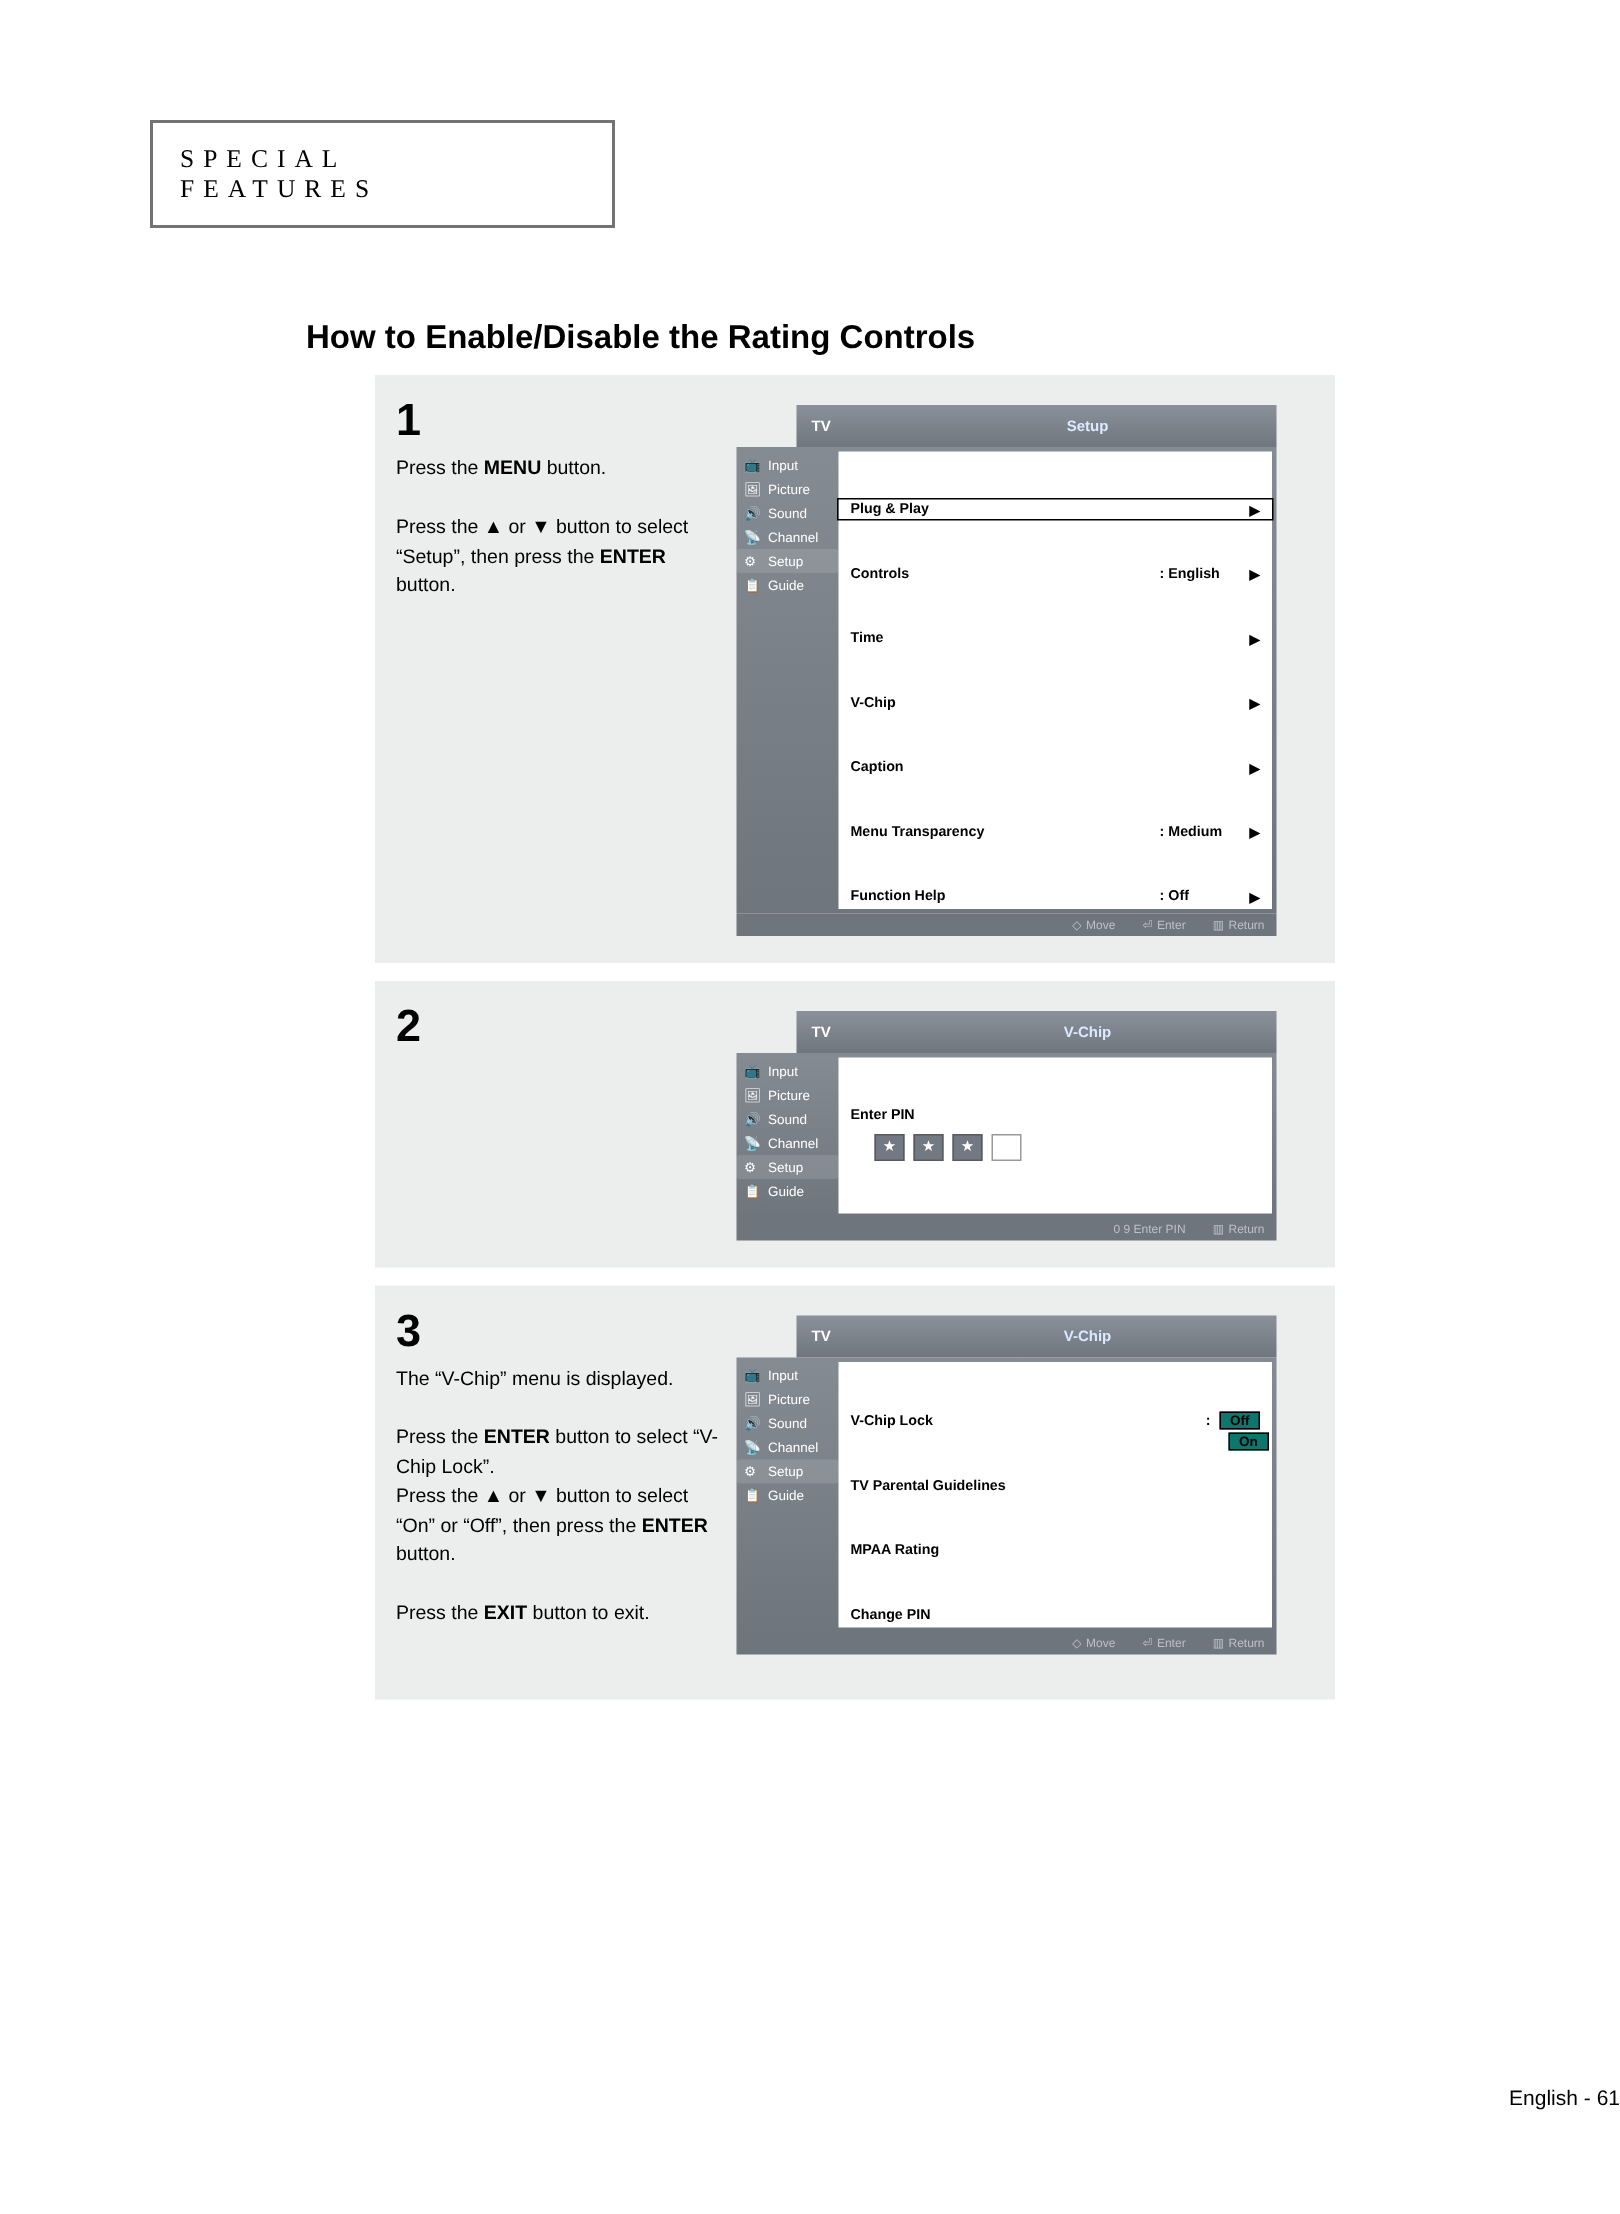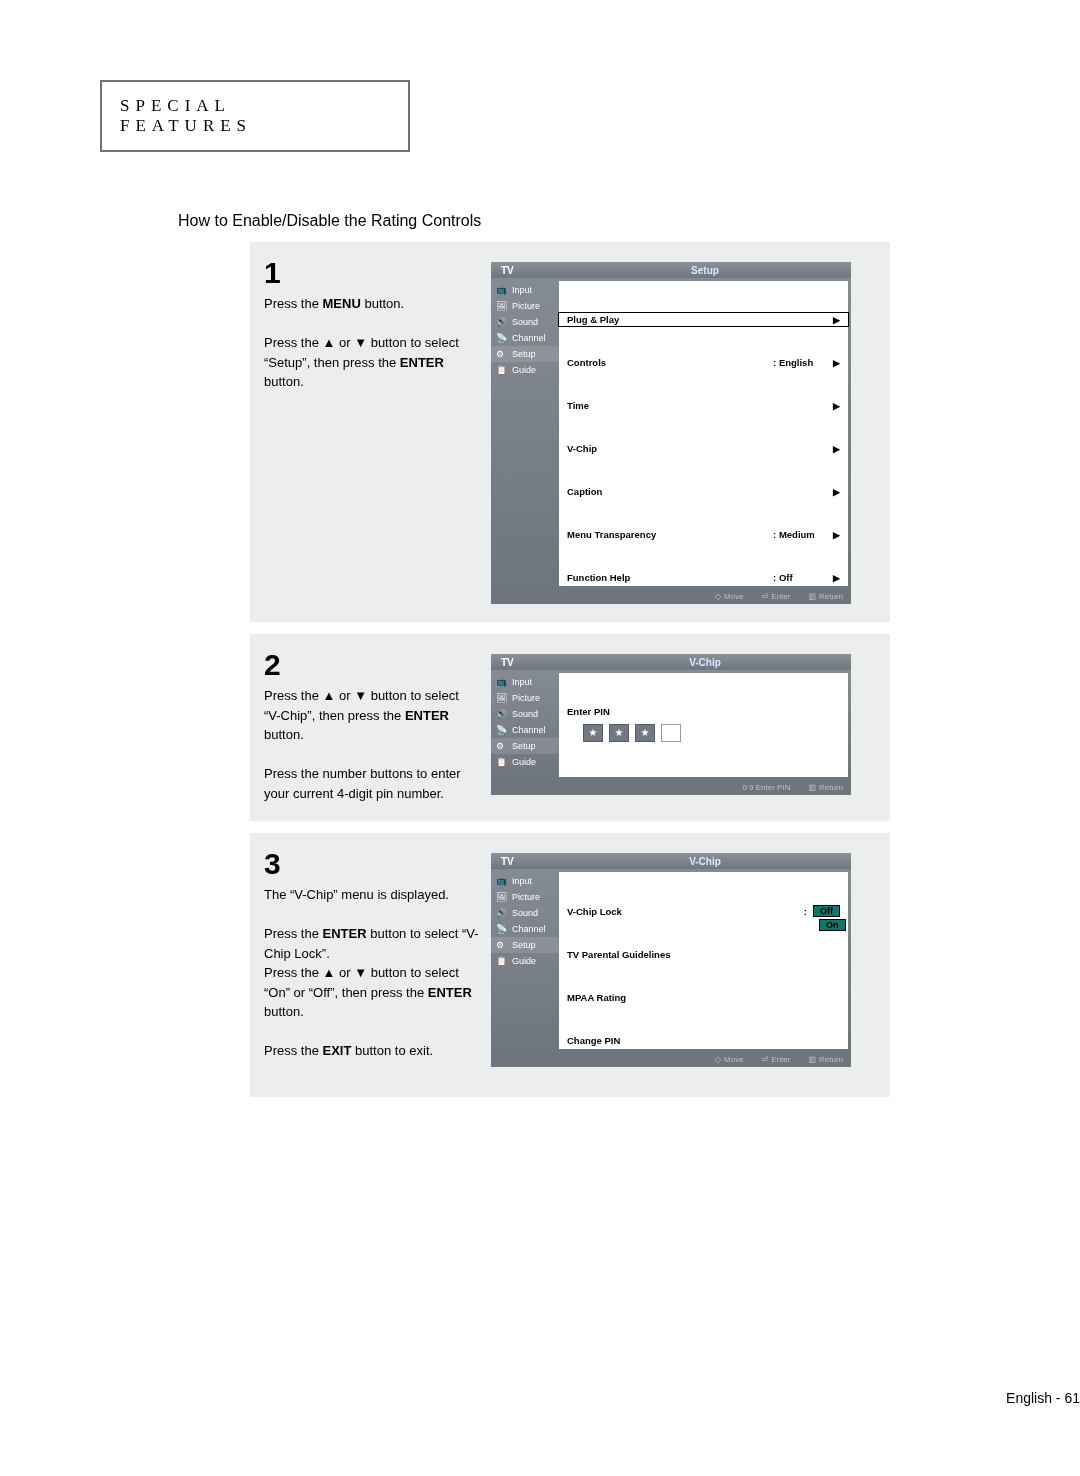--- a/index.html
+++ b/index.html
@@ -22,23 +22,23 @@
     padding: 14px 40px 14px 18px;
     margin-left: 0;
     font-family: "Times New Roman", serif;
     letter-spacing: 6px;
     font-size: 17px;
     font-variant: small-caps;
     width: 310px;
     box-sizing: border-box;
   }
   .title {
-    font-weight: normal;
-    font-size: 16px;
-    margin: 60px 0 12px 78px;
+    font-weight: bold;
+    font-size: 22px;
+    margin: 60px 0 12px 104px;
   }
   .step-block {
     background: #eceded;
     margin-left: 150px;
     margin-bottom: 12px;
     padding: 14px 14px 18px 14px;
     display: flex;
     align-items: flex-start;
     gap: 12px;
     width: 640px;
@@ -63,22 +63,23 @@
     width: 360px;
     position: relative;
     margin-top: 6px;
   }
   .osd-header {
     background: linear-gradient(#8a919a,#70767e);
     color: #fff;
     font-size: 10px;
     font-weight: bold;
     display: flex;
-    height: 16px;
+    height: 28px;
     align-items: center;
+    margin-left: 40px;
   }
   .osd-header .hleft {
     width: 68px;
     padding-left: 10px;
   }
   .osd-header .hright {
     flex: 1;
     text-align: center;
     padding-right: 10px;
     color:#dbe8ff;
@@ -268,25 +269,20 @@
             <span>Return</span>
           </span>
       </div>
     </div>
   </div>
 
   
   <div class="step-block">
     <div class="step-left">
       <div class="step-num">2</div>
-      <div class="step-text">
-        <span>Press the ▲ or ▼ button to select “V-Chip”, then press the </span><b>ENTER</b><span> button.</span>
-        <br><br>
-        <span>Press the number buttons to enter your current 4-digit pin number.</span>
-      </div>
     </div>
     <div class="osd">
       <div class="osd-header">
         <div class="hleft">TV</div>
         <div class="hright">V-Chip</div>
       </div>
       <div class="osd-body">
         <div class="osd-sidebar">
           <div class="sb-item">
               <span class="sb-icon">📺</span>

